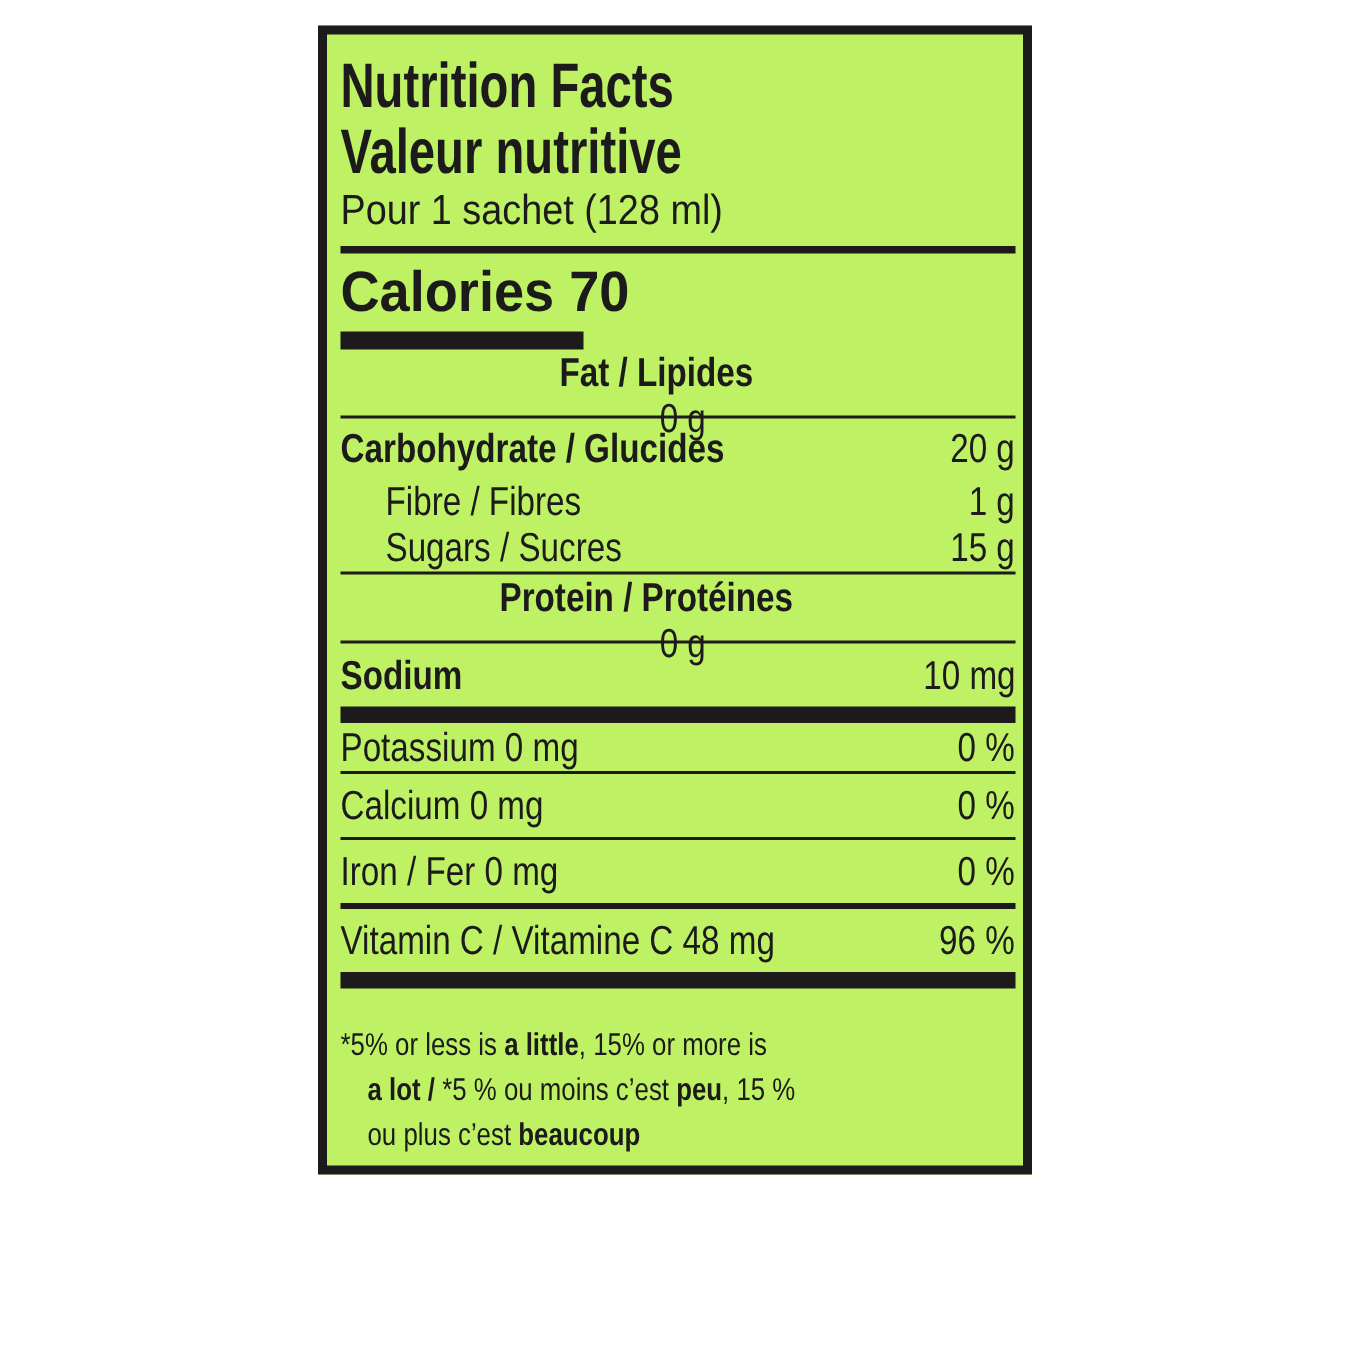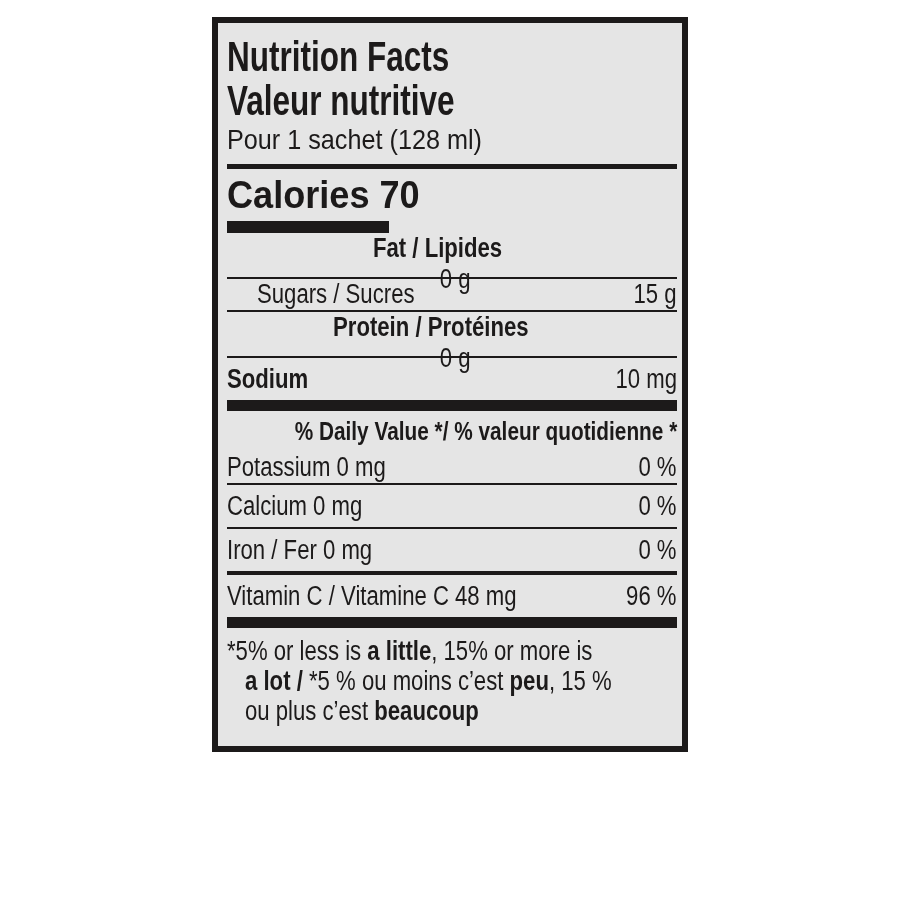--- a/index.html
+++ b/index.html
@@ -12,22 +12,22 @@
     height: 900px;
     font-family: "Liberation Sans", sans-serif;
     color: #1c1a1a;
     overflow: hidden;
   }
   .nft {
     box-sizing: border-box;
     width: 476px;
     margin: 17px auto 0 auto;
     border: 6px solid #1c1a1a;
-    background: #e5e5e5;
-    padding: 12px 5px 20px 9px;
+    background: #bef264;
+    padding: 12px 5px 5px 9px;
   }
   
   .cL { display: inline-block; transform-origin: 0 60%; white-space: nowrap; }
   .cR { display: inline-block; transform-origin: 100% 60%; white-space: nowrap; }
   .s75 { transform: scaleX(0.75); }
   .s80 { transform: scaleX(0.80); }
   .s82 { transform: scaleX(0.82); }
   .s90 { transform: scaleX(0.90); }
   .s95 { transform: scaleX(0.95); }
 
@@ -64,21 +64,21 @@
 
   .dvrow {
     height: 40px;
     display: flex;
     justify-content: flex-end;
     align-items: center;
     font-size: 26px;
     font-weight: bold;
   }
 
-  .fn { margin-top: 8px; font-size: 27px; line-height: 30px; }
+  .fn { margin-top: 23px; font-size: 21px; line-height: 30px; }
   .fn-indent { padding-left: 18px; }
 </style>
 </head>
 <body>
 
 <div class="nft">
 
   <div class="title">
     <span class="cL s75">Nutrition Facts</span>
   </div>
@@ -96,41 +96,46 @@
     <span class="cL s95"><span>Calories</span> <span>70</span></span>
   </div>
   <div class="bar calbar"></div>
 
   <div class="row h44">
     <span class="bold cL s82">Fat / Lipides</span>
     <span class="cR s82">0 g</span>
   </div>
   <hr class="thin">
 
+  <div class="row h40">
+    <span class="bold cL s82">Carbohydrate / Glucides</span>
+    <span class="cR s82">20 g</span>
+  </div>
+  <div class="row h31 sub">
+    <span class="cL s82">Fibre / Fibres</span>
+    <span class="cR s82">1 g</span>
+  </div>
   <div class="row h31 sub">
     <span class="cL s82">Sugars / Sucres</span>
     <span class="cR s82">15 g</span>
   </div>
   <hr class="thin">
 
   <div class="row h44">
     <span class="bold cL s82">Protein / Protéines</span>
     <span class="cR s82">0 g</span>
   </div>
   <hr class="thin">
 
   <div class="row h42">
     <span class="bold cL s82">Sodium</span>
     <span class="cR s82">10 mg</span>
   </div>
   <div class="bar bar11"></div>
 
-  <div class="dvrow">
-    <span class="cR s80">% Daily Value */ % valeur quotidienne *</span>
-  </div>
 
   <div class="row h32">
     <span class="cL s82">Potassium 0 mg</span>
     <span class="cR s82">0 %</span>
   </div>
   <hr class="thin">
 
   <div class="row h42">
     <span class="cL s82">Calcium 0 mg</span>
     <span class="cR s82">0 %</span>

